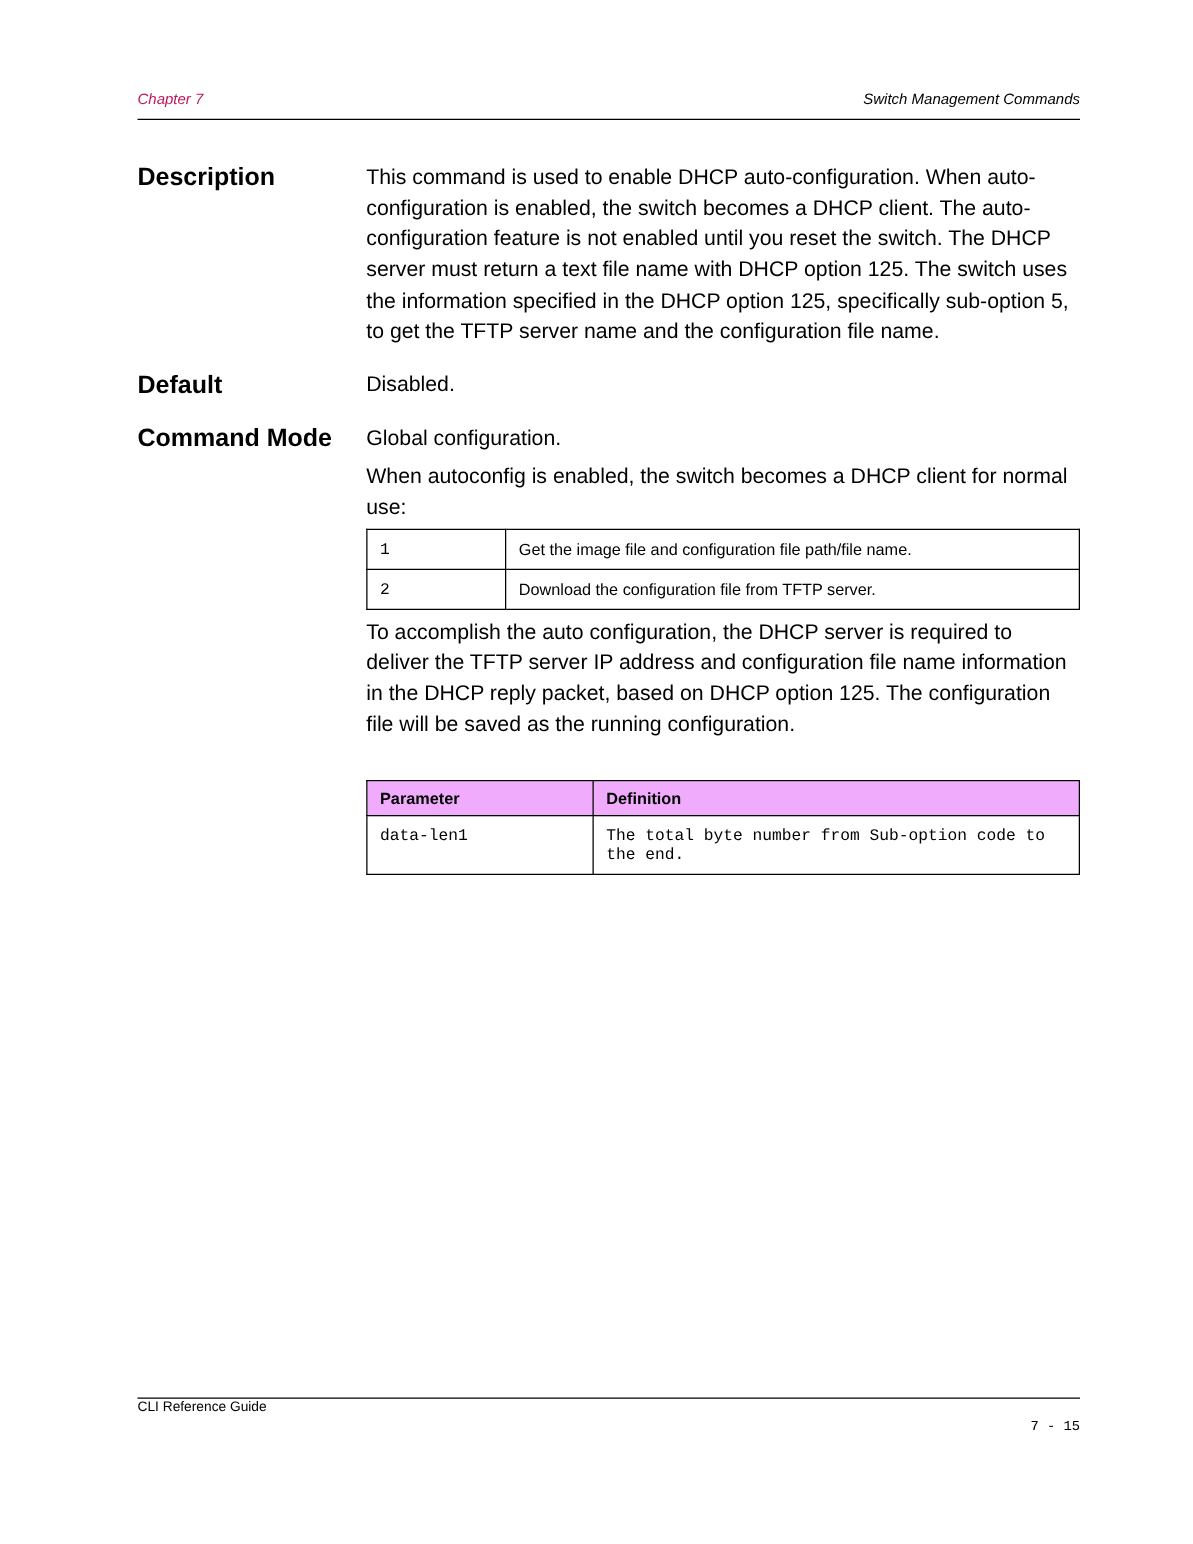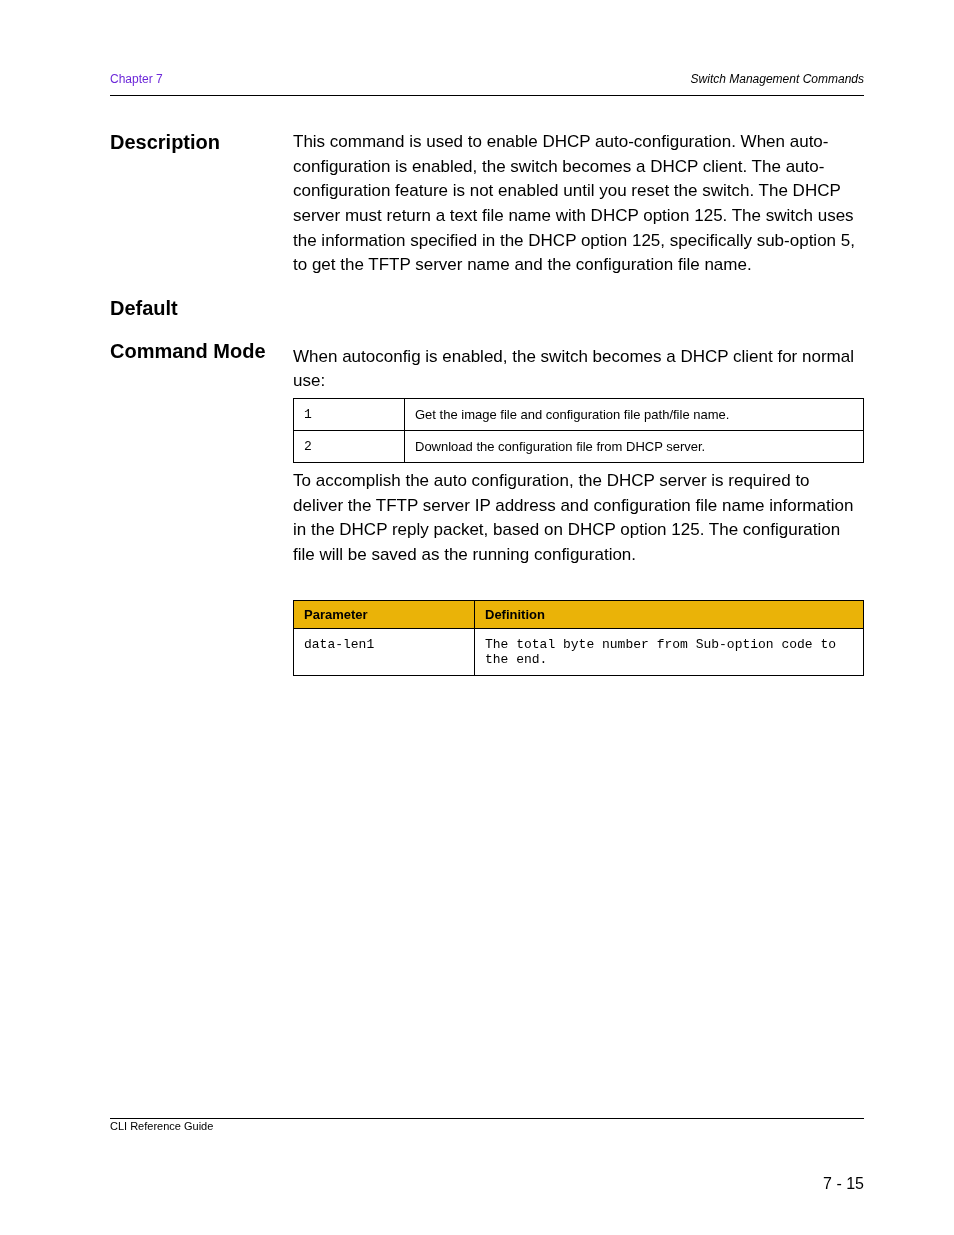--- a/index.html
+++ b/index.html
@@ -23,42 +23,44 @@
     right: 90px;
     border-top: 1.5px solid #000;
   }
   .top-rule { top: 95px; }
   .bottom-rule { top: 1118px; }
   .header-left {
     position: absolute;
     top: 72px;
     left: 110px;
     font-size: 12px;
-    color: #6d28d9;
+    font-style: italic;
+    color: #be185d;
   }
   .header-right {
     position: absolute;
     top: 72px;
     right: 90px;
     font-size: 12px;
     font-style: italic;
     text-align: center;
   }
   .footer-left {
     position: absolute;
     top: 1100px;
     left: 110px;
     font-size: 11px;
     margin-top: 20px;
   }
   .footer-right {
     position: absolute;
-    top: 1175px;
-    right: 90px;
-    font-size: 16px;
+    top: 1136px;
+    right: 90px;
+    font-size: 11px;
+    font-family: Liberation Mono, monospace;
   }
 
   
   .body-area {
     position: absolute;
     top: 130px;
     left: 110px;
     right: 90px;
   }
   .row {
@@ -102,21 +104,21 @@
   }
   table.simple td.mono { font-family: "Courier New", Courier, monospace; }
 
   table.spec {
     border-collapse: collapse;
     width: 100%;
     border: 1.5px solid #000;
     margin-top: 4px;
   }
   table.spec th {
-    background: #eab308;
+    background: #f0abfc;
     font-weight: bold;
     font-size: 13px;
     text-align: left;
     padding: 6px 10px;
     border: 1px solid #000;
     border-top: 1.5px solid #000;
   }
   table.spec td {
     border: 1px solid #000;
     padding: 8px 10px;
@@ -145,38 +147,42 @@
       </div>
       <div class="main-col">
         <div class="para">This command is used to enable DHCP auto-configuration. When auto-configuration is enabled, the switch becomes a DHCP client. The auto-configuration feature is not enabled until you reset the switch. The DHCP server must return a text file name with DHCP option 125. The switch uses the information specified in the DHCP option 125, specifically sub-option 5, to get the TFTP server name and the configuration file name.</div>
       </div>
     </div>
 
     <div class="row">
       <div class="side-col">
         <div class="sidehead">Default</div>
       </div>
+      <div class="main-col">
+        <div class="para">Disabled.</div>
+      </div>
     </div>
 
     <div class="row">
       <div class="side-col">
         <div class="sidehead">Command Mode</div>
       </div>
       <div class="main-col">
+        <div class="para">Global configuration.</div>
         <div class="spacer-sm"></div>
         <div class="para">When autoconfig is enabled, the switch becomes a DHCP client for normal use:</div>
         <table class="simple">
           <tbody>
               <tr>
             <td class="mono" style="width:90px;">1</td>
             <td>Get the image file and configuration file path/file name.</td>
           </tr>
           <tr>
             <td class="mono">2</td>
-            <td>Download the configuration file from DHCP server.</td>
+            <td>Download the configuration file from TFTP server.</td>
           </tr>
         </tbody>
           </table>
         <div class="spacer-sm"></div>
         <div class="para">To accomplish the auto configuration, the DHCP server is required to deliver the TFTP server IP address and configuration file name information in the DHCP reply packet, based on DHCP option 125. The configuration file will be saved as the running configuration.</div>
         <div class="spacer-md"></div>
         <table class="spec">
           <tbody>
               <tr>
             <th style="width:160px;">Parameter</th>

